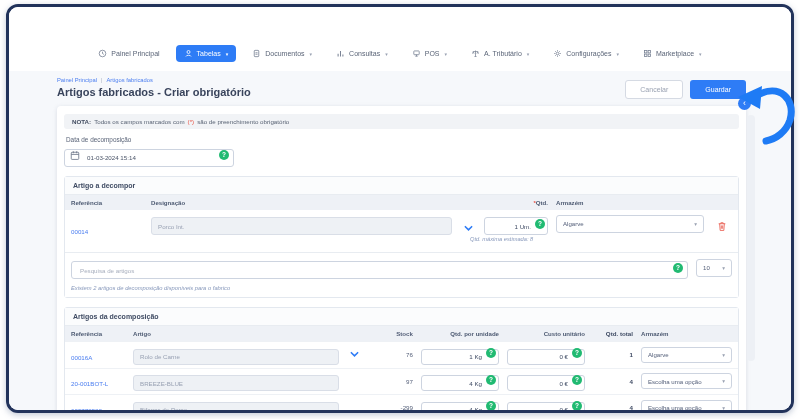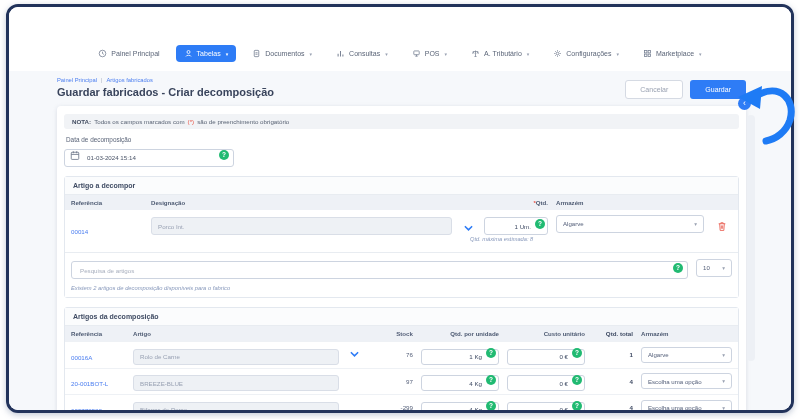--- a/index.html
+++ b/index.html
@@ -218,21 +218,21 @@
 
   <div class="content">
 
     <div class="page-header">
       <div>
         <div class="breadcrumb">
           <a>Painel Principal</a>
           <span class="sep">|</span>
           <a>Artigos fabricados</a>
         </div>
-        <div class="page-title">Guardar fabricados - Criar decomposição</div>
+        <div class="page-title">Artigos fabricados - Criar obrigatório</div>
       </div>
       <div class="header-actions">
         <button class="btn btn-ghost">Cancelar</button>
         <button class="btn btn-primary">Guardar</button>
       </div>
     </div>
 
     <div class="card">
       <div class="collapse-btn">‹</div>
 

